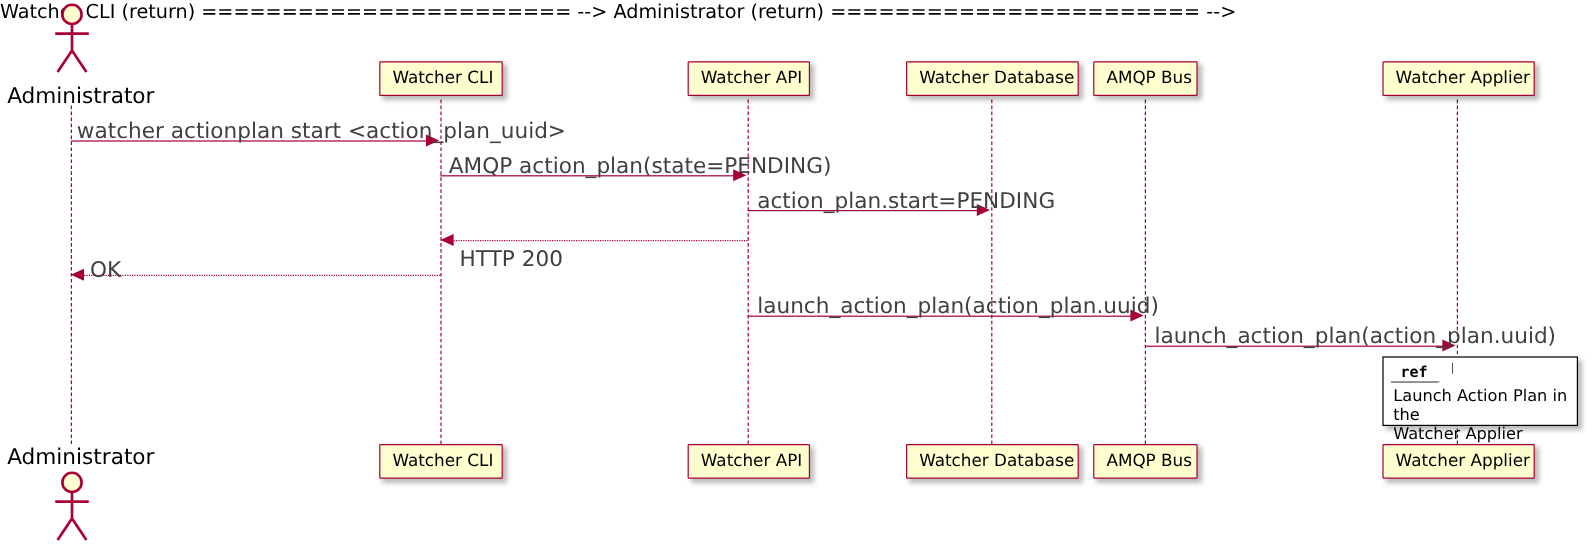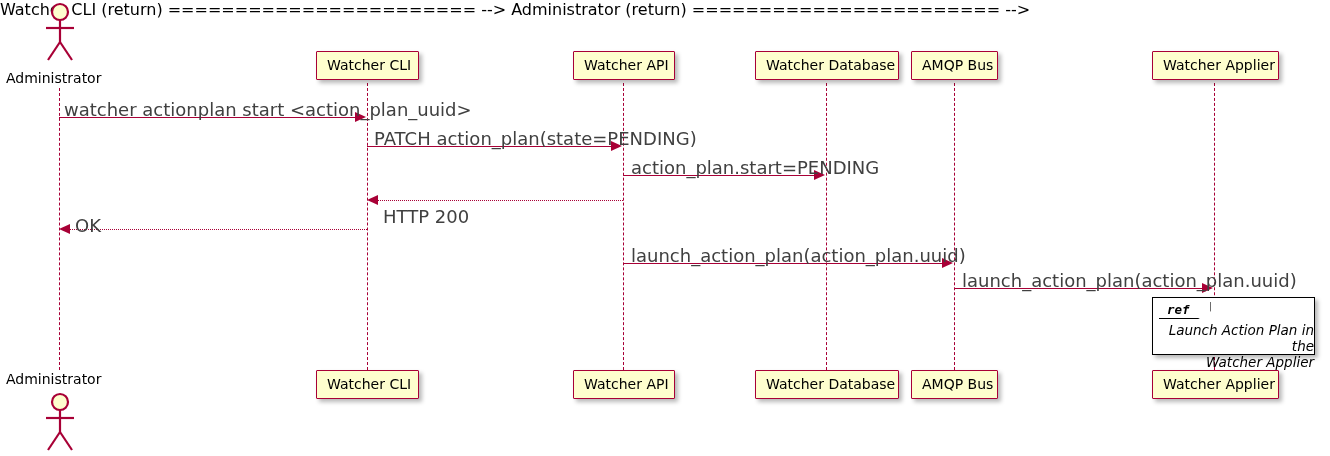--- a/index.html
+++ b/index.html
@@ -31,21 +31,21 @@
     padding: 6px 10px 7px 10px;
     box-shadow: 3px 3px 4px rgba(0,0,0,0.28);
     border-radius: 1px;
   }
   
   .actor-shape {
     position: absolute;
   }
   .actor-label {
     position: absolute;
-    font-size: 14px;
+    font-size: 18px;
     color: #000000;
     white-space: nowrap;
   }
   
   .lifeline {
     position: absolute;
     width: 0;
     border-left: 1px dashed #A80036;
   }
   
@@ -104,21 +104,20 @@
     clip-path: polygon(0 0, 100% 0, 100% 55%, 76% 100%, 0 100%);
   }
   .ref-text {
     position: absolute;
     left: 8px;
     top: 24px;
     font-size: 13.5px;
     line-height: 16px;
     color: #000000;
     white-space: pre-line;
-    text-align: right;
   }
 </style>
 </head>
 <body>
 
 <div id="diagram">
 
   
   <div class="lifeline" style="left:59px;  top:88px;  height:282px;"></div>
   <div class="lifeline" style="left:367px; top:83px;  height:287px;"></div>
@@ -157,21 +156,21 @@
   </div>
 
   
   <div class="msg-line" style="left:59px; top:117px; width:297px;"></div>
   <div class="arrowhead right" style="left:355px; top:112px;"></div>
   <div class="msg-label" style="left:64px; top:101px;">watcher actionplan start &lt;action_plan_uuid&gt;</div>
 
   
   <div class="msg-line" style="left:367px; top:146px; width:245px;"></div>
   <div class="arrowhead right" style="left:611px; top:141px;"></div>
-  <div class="msg-label" style="left:374px; top:130px;">PATCH action_plan(state=PENDING)</div>
+  <div class="msg-label" style="left:374px; top:130px;">AMQP action_plan(state=PENDING)</div>
 
   
   <div class="msg-line" style="left:623px; top:175px; width:192px;"></div>
   <div class="arrowhead right" style="left:814px; top:170px;"></div>
   <div class="msg-label" style="left:631px; top:159px;">action_plan.start=PENDING</div>
 
    Watcher CLI (return) ======================= --&gt;
   <div class="msg-line dotted" style="left:378px; top:200px; width:245px;"></div>
   <div class="arrowhead left" style="left:367px; top:195px;"></div>
   <div class="msg-label" style="left:383px; top:188px;margin-top:20px;">HTTP 200</div>
@@ -185,21 +184,21 @@
   <div class="msg-line" style="left:623px; top:263px; width:320px;"></div>
   <div class="arrowhead right" style="left:942px; top:258px;"></div>
   <div class="msg-label" style="left:631px; top:247px;">launch_action_plan(action_plan.uuid)</div>
 
   
   <div class="msg-line" style="left:954px; top:288px; width:249px;"></div>
   <div class="arrowhead right" style="left:1202px; top:283px;"></div>
   <div class="msg-label" style="left:962px; top:272px;">launch_action_plan(action_plan.uuid)</div>
 
   
-  <div class="ref-box" style="left:1152px; top:297px; width:163px; height:58px;font-style:italic;">
+  <div class="ref-box" style="left:1152px; top:297px; width:163px; height:58px;">
     <div class="ref-tab">ref</div>
     <div class="ref-text">Launch Action Plan in the
 Watcher Applier</div>
   </div>
 
   
   <div class="participant" style="left:316px; top:370px; width:103px;">
     <span>Watcher CLI</span>
   </div>
   <div class="participant" style="left:573px; top:370px; width:102px;">

